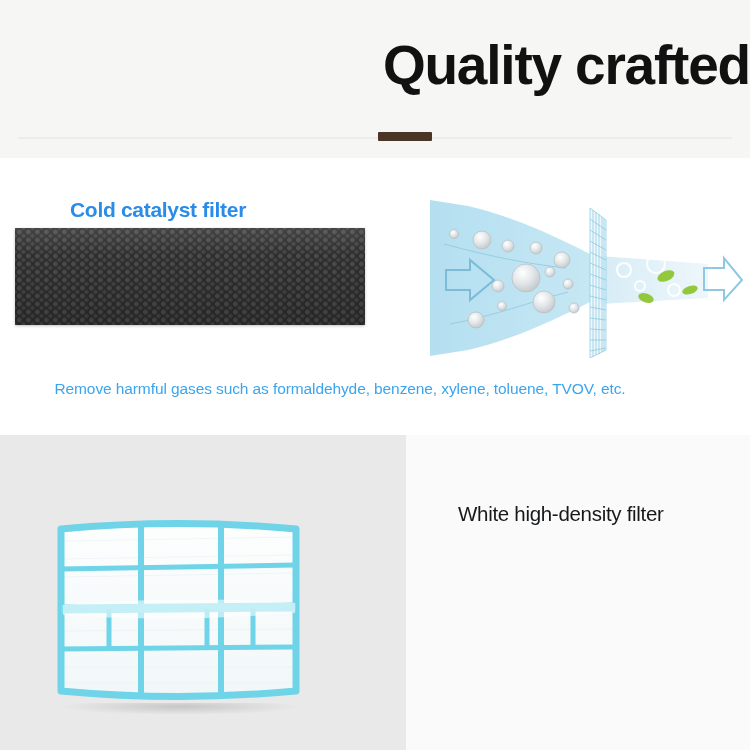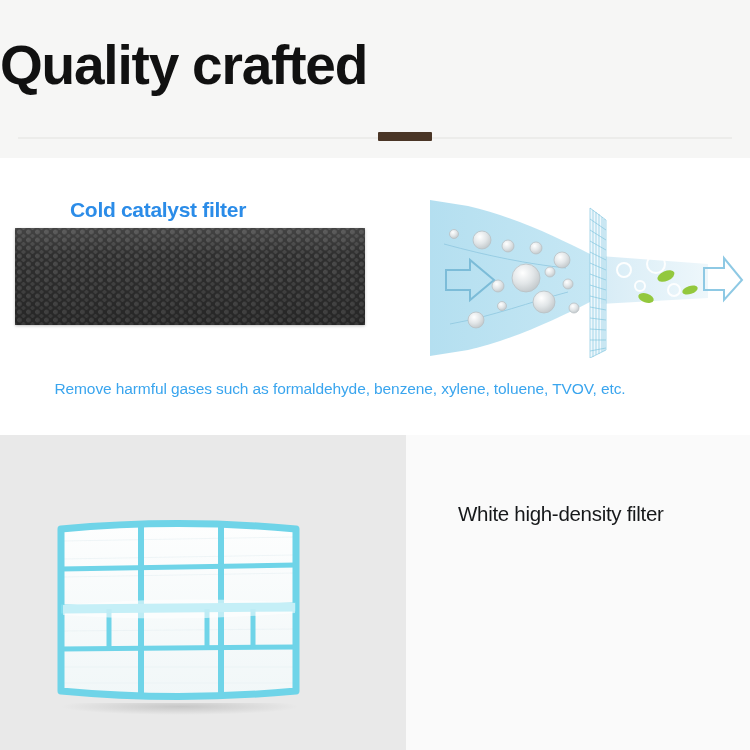--- a/index.html
+++ b/index.html
@@ -26,21 +26,21 @@
     position: absolute;
     left: 0; top: 0;
     width: 750px;
     height: 158px;
     background: #f6f6f5;
   }
   .header-title {
     position: absolute;
     left: 0; top: 34px;
     width: 750px;
-    text-align: left;
+    text-align: right;
     font-family: "Liberation Sans", sans-serif;
     font-size: 55px;
     font-weight: bold;
     letter-spacing: -1.2px;
     color: #111111;
     line-height: 62px;
     white-space: nowrap;
   }
   .header-rule {
     position: absolute;

